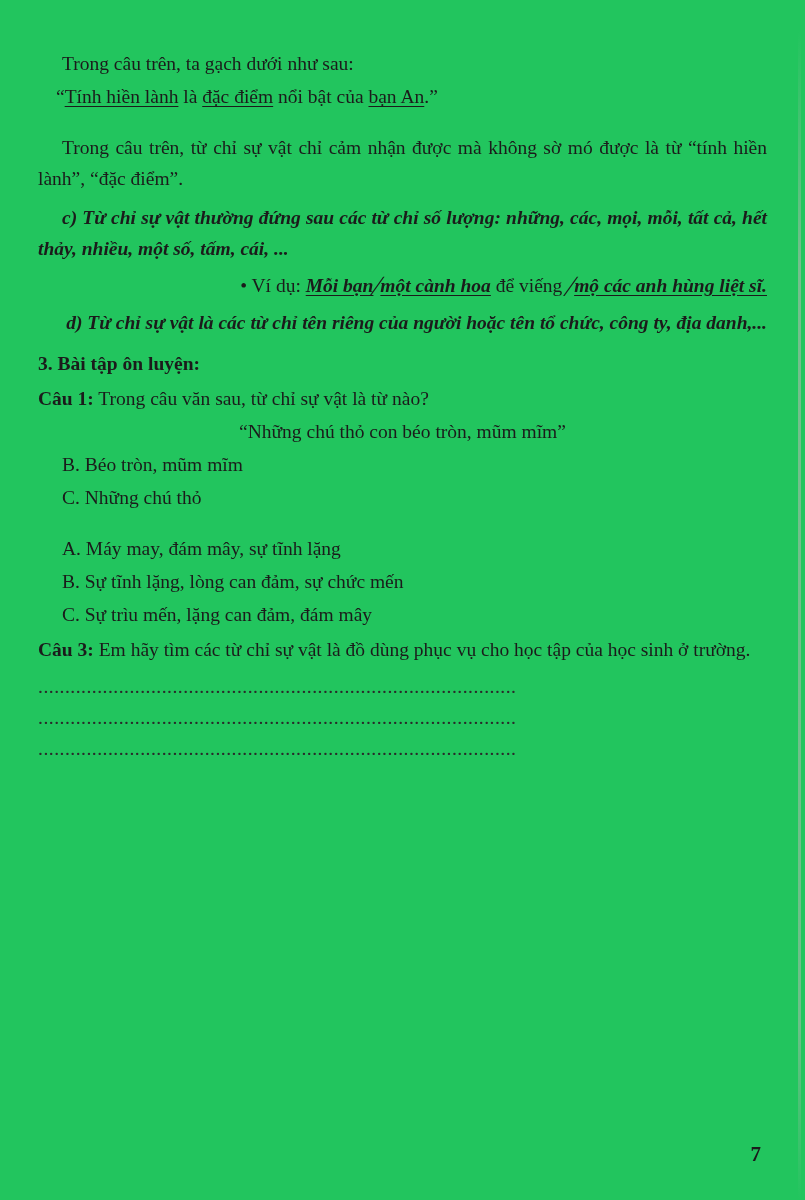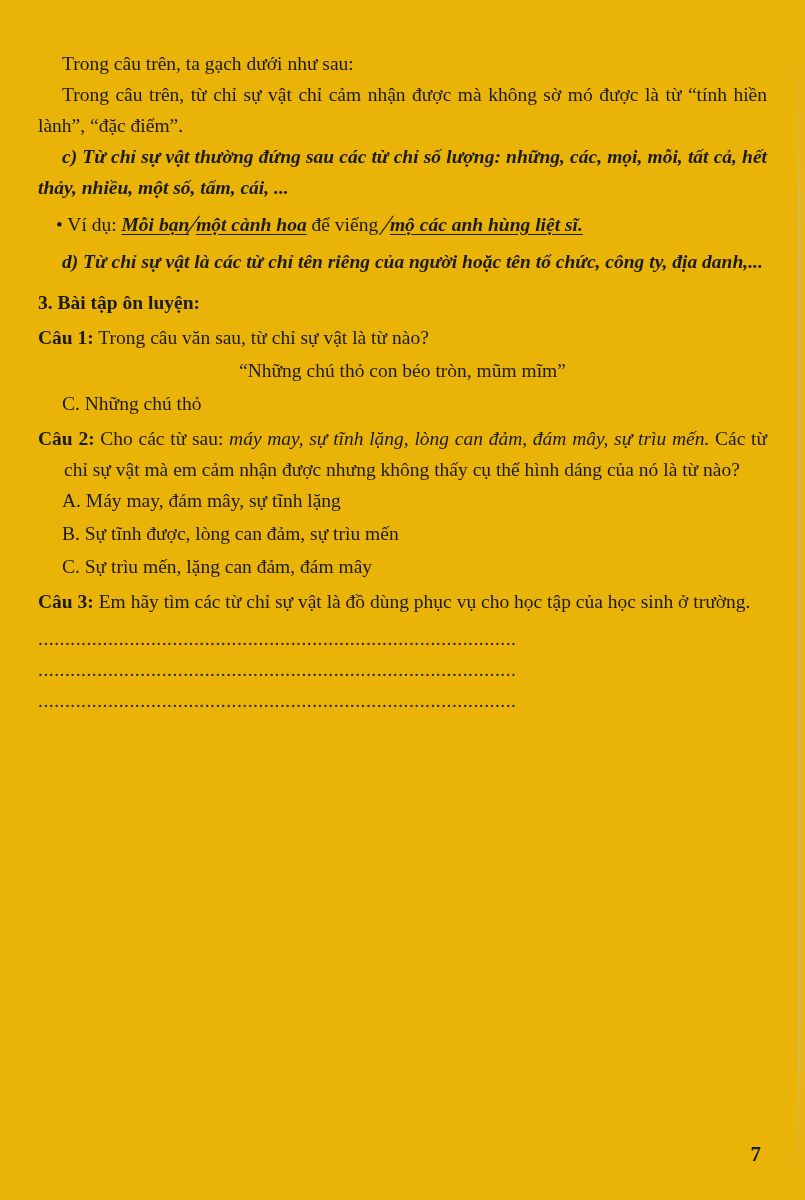--- a/index.html
+++ b/index.html
@@ -5,21 +5,21 @@
   * { box-sizing: border-box; }
   html, body { margin: 0; padding: 0; }
   body {
     width: 805px; height: 1200px;
     background: #ffffff;
     overflow: hidden;
   }
   .page {
     position: relative;
     width: 805px; height: 1200px;
-    background: #eab308;
+    background: #22c55e;
     font-family: "Liberation Serif", "DejaVu Serif", serif;
     font-size: 19.5px;
     line-height: 31px;
     color: #1b1b1b;
   }
   .content {
     position: absolute;
     top: 48px; left: 38px;
     width: 729px;
   }
@@ -37,23 +37,23 @@
   .slash {
     font-size: 1.5em;
     font-style: normal;
     font-weight: 400;
     line-height: 0;
     vertical-align: -0.12em;
     padding: 0 1px;
   }
   .center { text-align: center; }
   .mt2 { margin-top: 2px; }
-  .mt4 { margin-top: 0; }
-  .mt6 { margin-top: 6px; }
-  .mt8 { }
+  .mt4 { margin-top: 20px; }
+  .mt6 { margin-top: 6px; text-align: right; }
+  .mt8 { margin-top: 8px; }
   .mt10 { margin-top: 10px; font-family: Liberation Serif, serif; }
   .mt12 { margin-top: 4px; }
   .dots {
     width: 478px;
     overflow: hidden;
     white-space: nowrap;
     letter-spacing: 0.5px;
     color: #2a2a2a;
   }
   .page-number {
@@ -71,42 +71,43 @@
   }
 </style>
 </head>
 <body>
 
 <div class="page">
   <div class="content">
 
     <p class="indent">Trong câu trên, ta gạch dưới như sau:</p>
 
+    <p class="bullet-line mt2"><span>“</span><span class="u">Tính hiền lành</span><span> là </span><span class="u">đặc điểm</span><span> nổi bật của </span><span class="u">bạn An</span><span>.”</span></p>
 
     <p class="indent justify mt4">Trong câu trên, từ chỉ sự vật chỉ cảm nhận được mà không sờ mó được là từ “tính hiền lành”, “đặc điểm”.</p>
 
     <p class="indent justify bi mt8">c) Từ chỉ sự vật thường đứng sau các từ chỉ số lượng: những, các, mọi, mỗi, tất cả, hết thảy, nhiều, một số, tấm, cái, ...</p>
 
     <p class="bullet-line mt6"><span>• Ví dụ: </span><span class="biu">Mỗi bạn</span><span class="slash">∕</span><span class="biu">một cành hoa</span><span> để viếng </span><span class="slash">∕</span><span class="biu">mộ các anh hùng liệt sĩ.</span></p>
 
     <p class="indent justify bi mt6">d) Từ chỉ sự vật là các từ chỉ tên riêng của người hoặc tên tổ chức, công ty, địa danh,...</p>
 
 
     <p class="b mt10">3. Bài tập ôn luyện:</p>
 
     <p class="hang mt12"><span class="b">Câu 1:</span><span> Trong câu văn sau, từ chỉ sự vật là từ nào?</span></p>
 
     <p class="center mt2">“Những chú thỏ con béo tròn, mũm mĩm”</p>
 
+    <p class="opt mt2">B. Béo tròn, mũm mĩm</p>
     <p class="opt mt2">C. Những chú thỏ</p>
 
-    <p class="hang justify mt12"><span class="b">Câu 2:</span><span> Cho các từ sau: </span><span class="i">máy may, sự tĩnh lặng, lòng can đảm, đám mây, sự trìu mến.</span><span> Các từ chỉ sự vật mà em cảm nhận được nhưng không thấy cụ thể hình dáng của nó là từ nào?</span></p>
 
     <p class="opt mt4">A. Máy may, đám mây, sự tĩnh lặng</p>
-    <p class="opt mt2">B. Sự tĩnh được, lòng can đảm, sự trìu mến</p>
+    <p class="opt mt2">B. Sự tĩnh lặng, lòng can đảm, sự chức mến</p>
     <p class="opt mt2">C. Sự trìu mến, lặng can đảm, đám mây</p>
 
     <p class="hang justify mt12"><span class="b">Câu 3:</span><span> Em hãy tìm các từ chỉ sự vật là đồ dùng phục vụ cho học tập của học sinh ở trường.</span></p>
 
 
     <div class="dots mt6">...........................................................................................................................................</div>
     <div class="dots">...........................................................................................................................................</div>
     <div class="dots">...........................................................................................................................................</div>
 
   </div>

